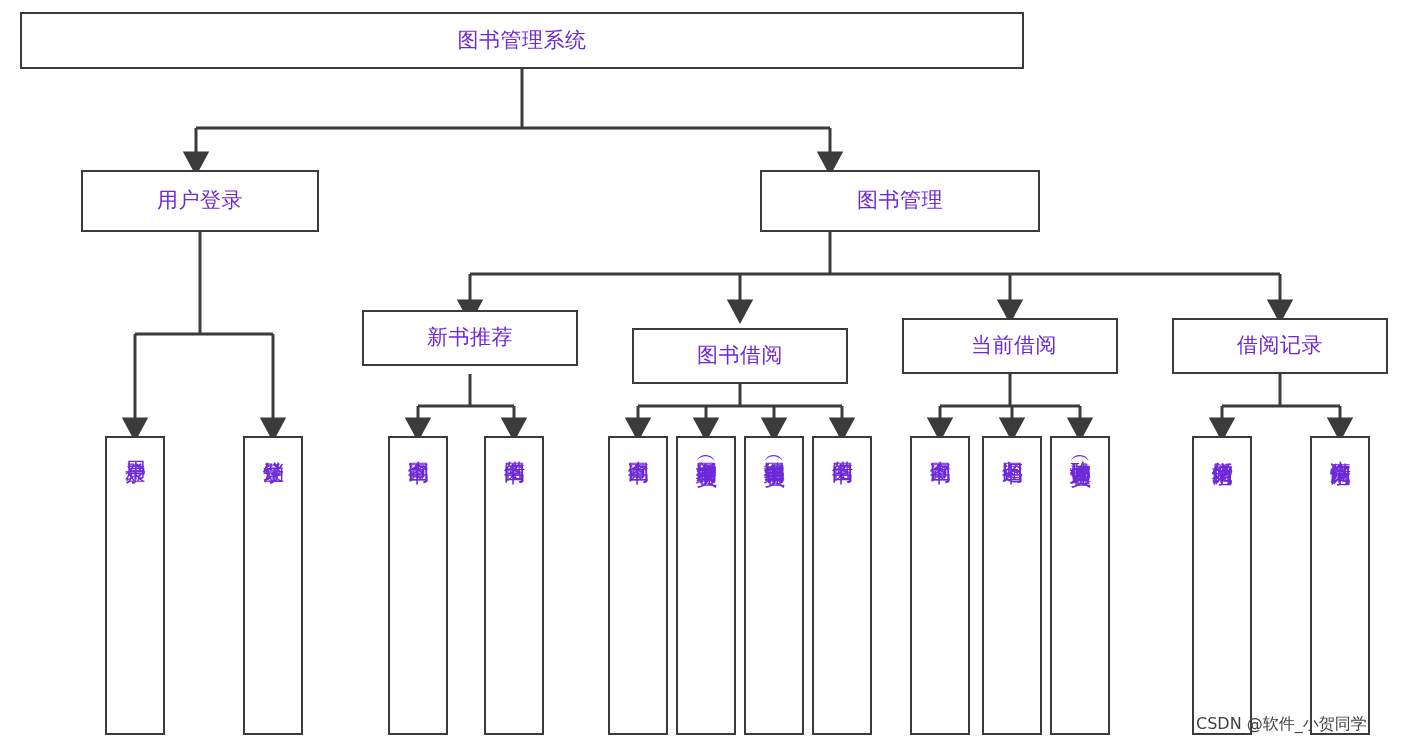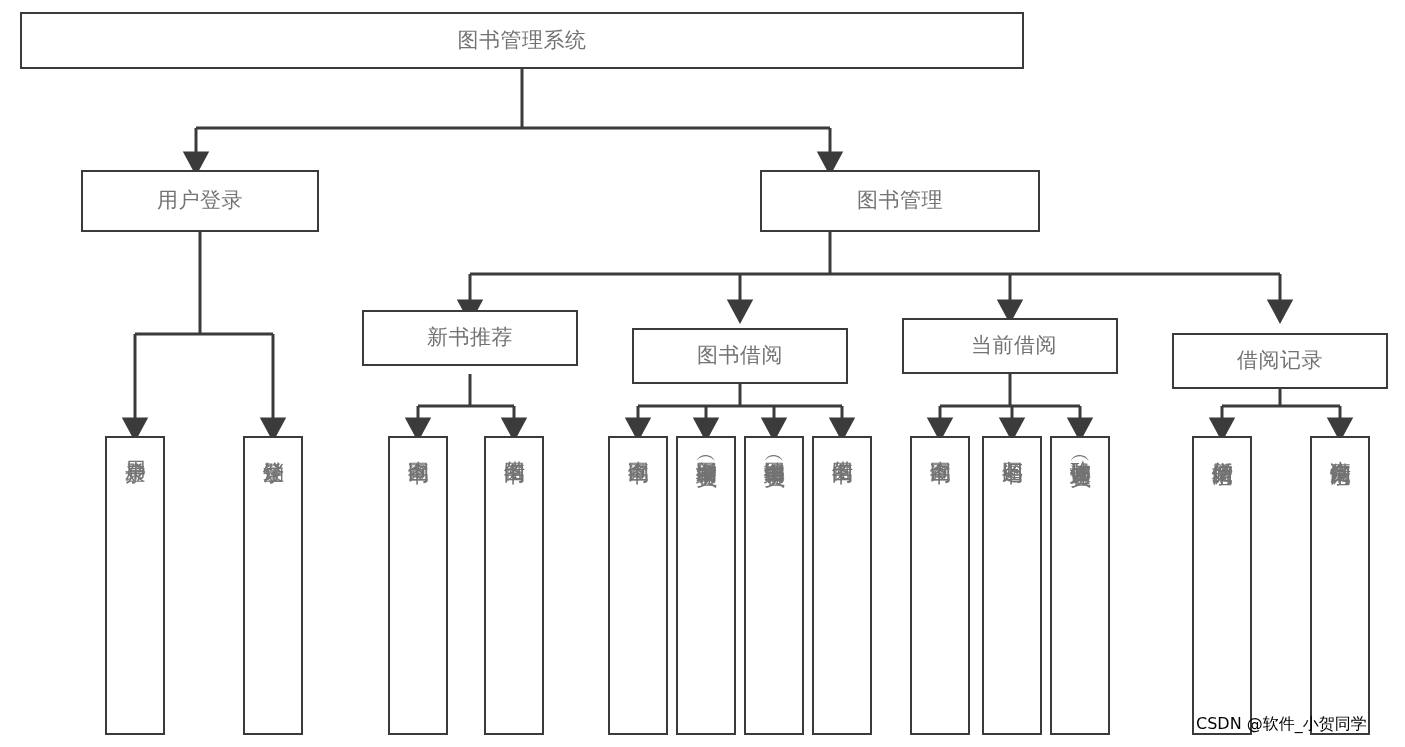--- a/index.html
+++ b/index.html
@@ -28,21 +28,21 @@
     position: absolute;
     box-sizing: border-box;
     background: #ffffff;
     border: 2px solid #3b3b3b;
     display: flex;
     align-items: center;
     justify-content: center;
     z-index: 2;
   }
   .node .label {
-    color: #737373;
+    color: #6d28d9;
     line-height: 1.12;
     text-align: center;
     letter-spacing: 0.5px;
     white-space: nowrap;
   }
   .node.horizontal .label {
     font-size: 21px;
   }
   .node.root .label {
     font-size: 21px;
@@ -58,21 +58,21 @@
     font-size: 21px;
     line-height: 1.18;
     letter-spacing: 1px;
     white-space: nowrap;
   }
   #watermark {
     position: absolute;
     left: 1196px;
     top: 714px;
     font-size: 16px;
-    color: #000000;
+    color: #404040;
     z-index: 5;
     white-space: nowrap;
     font-family: "DejaVu Sans", "Liberation Sans", sans-serif;
   }
 </style>
 </head>
 <body>
 
 <div id="canvas">
 
@@ -139,21 +139,21 @@
 
   <div class="node horizontal" style="left:362px;top:310px;width:216px;height:56px;">
     <span class="label">新书推荐</span>
   </div>
   <div class="node horizontal" style="left:632px;top:300px;width:216px;height:56px;margin-top:28px;">
     <span class="label">图书借阅</span>
   </div>
   <div class="node horizontal" style="left:902px;top:318px;width:216px;height:56px;padding-left:8px;">
     <span class="label">当前借阅</span>
   </div>
-  <div class="node horizontal" style="left:1172px;top:318px;width:216px;height:56px;margin-top:15px;">
+  <div class="node horizontal" style="left:1172px;top:318px;width:216px;height:56px;">
     <span class="label">借阅记录</span>
   </div>
 
   <div class="node vertical" style="left:105px;top:436px;width:60px;height:299px;">
     <span class="label">用户登录</span>
   </div>
   <div class="node vertical" style="left:243px;top:436px;width:60px;height:299px;">
     <span class="label">注销登录</span>
   </div>
 

